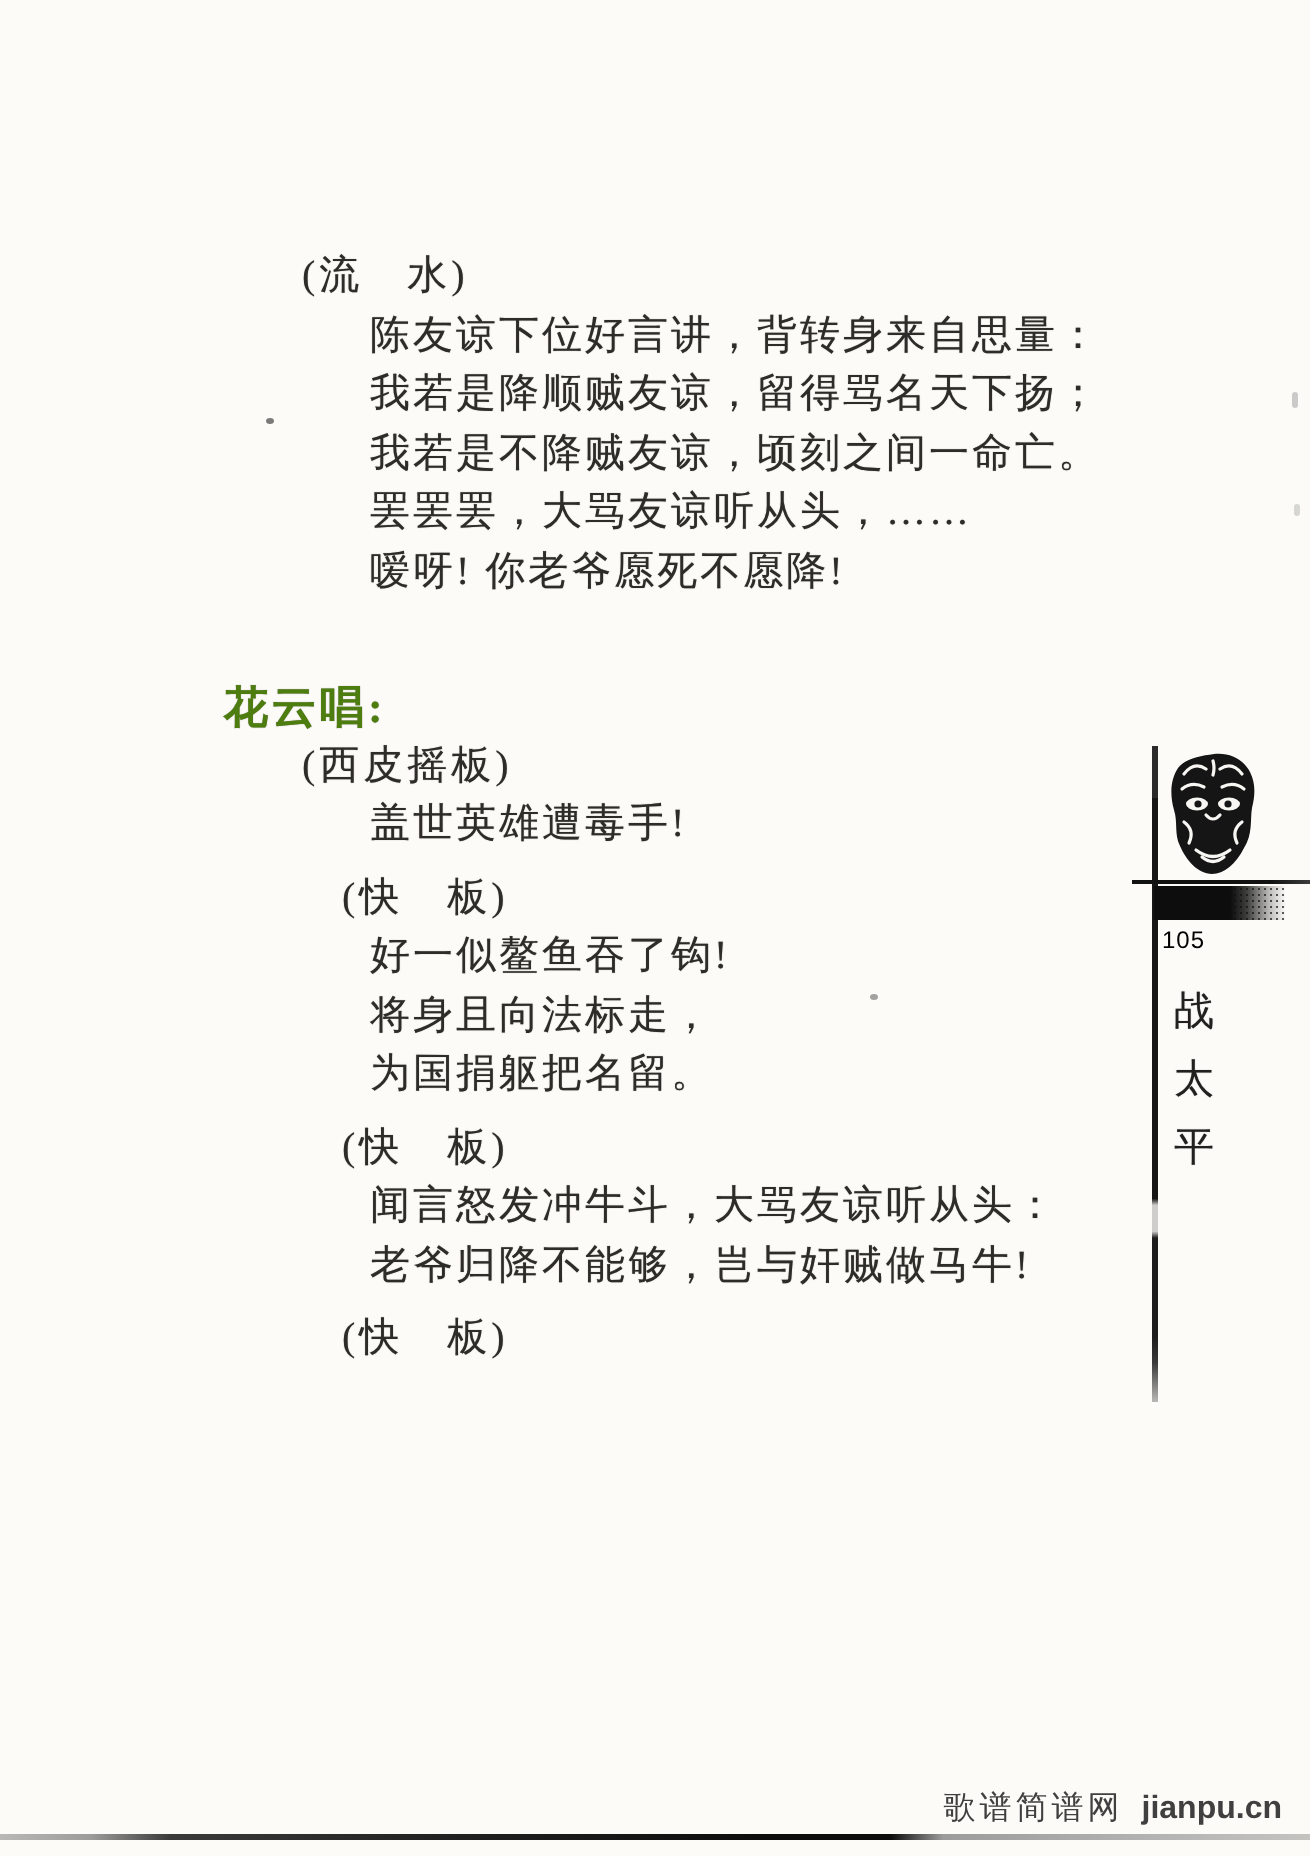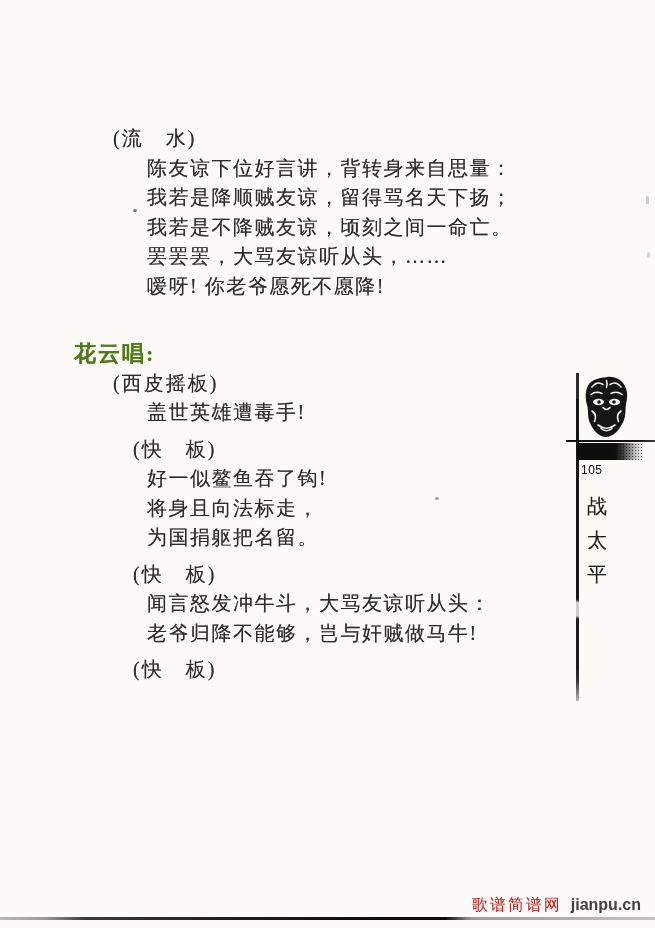--- a/index.html
+++ b/index.html
@@ -16,20 +16,21 @@
   }
   
   .content{
     position:absolute;
     left:0;top:124px;
     width:570px;
     color:#2e2c29;
     font-size:20px;
     letter-spacing:1.5px;
     text-shadow:0 0 .5px rgba(40,38,35,.55);
+    padding-left:38px;
   }
   .line{line-height:29.5px;white-space:nowrap;}
   .line.direction{padding-left:113px;letter-spacing:2px;}
   .line.lyric{padding-left:147px;}
   .line.header{
     padding-left:74px;
     margin-top:38px;
     font-size:22px;
     font-weight:bold;
     letter-spacing:2px;
@@ -84,21 +85,21 @@
       rgba(60,60,60,.35) 0,rgba(60,60,60,.5) 7%,
       #3a3a3a 13%,#222 33%,#0d0d0d 58%,#0d0d0d 68%,
       #9c9c9c 72%,#b3b3b3 88%,#c4c3c0 100%);
   }
   .watermark{
     position:absolute;right:14px;top:896px;
     white-space:nowrap;
     font-size:16px;line-height:18px;
   }
   .wm-name{
-    color:#b91c1c;
+    color:#404040;
     letter-spacing:2px;
   }
   .wm-url{
     margin-left:5px;
     font-family:"Liberation Sans","DejaVu Sans",sans-serif;
     font-weight:700;
     color:#404040;
   }
   
   .speckle{position:absolute;border-radius:50%;}

